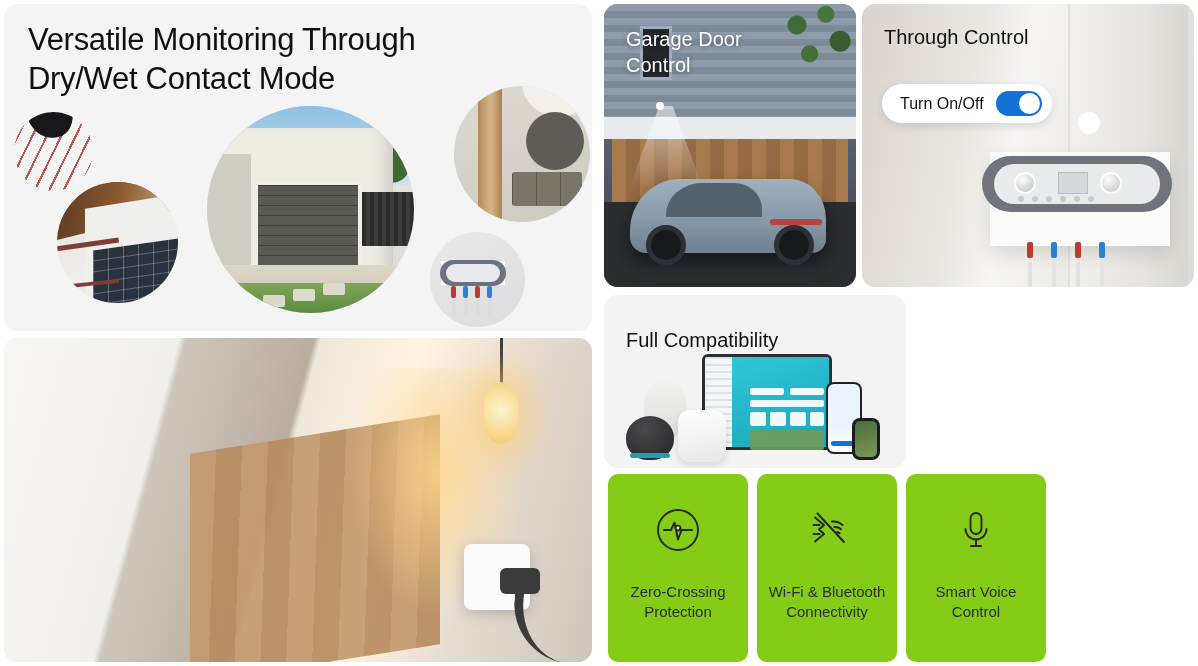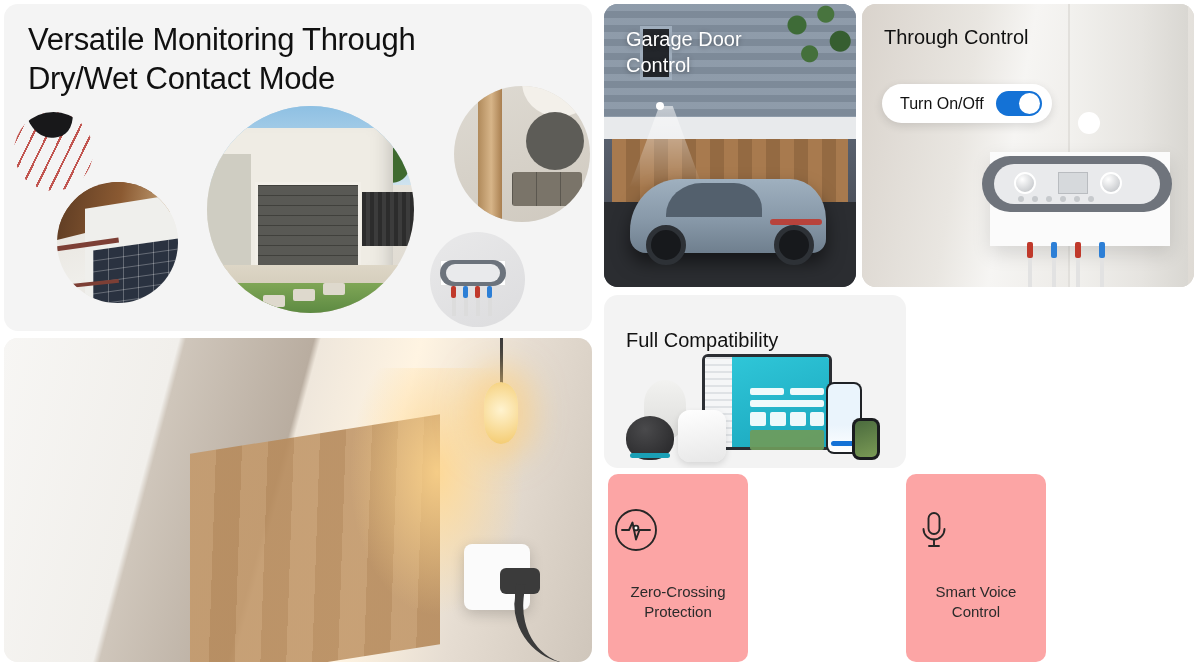--- a/index.html
+++ b/index.html
@@ -192,22 +192,22 @@
                     linear-gradient(180deg, rgba(160,185,200,.45), rgba(90,110,120,.35));}
   #safety .sofa { position:absolute; left:2%; bottom:0; width:56%; height:36%;
         background: linear-gradient(180deg,#3b3a38,#2a2927); border-radius:8px 8px 0 0;}
   #safety .tv { position:absolute; right:6px; top:34%; width:64px; height:44px; background:#0e0f10; border-radius:2px;}
   #safety .cabinet { position:absolute; right:2px; bottom:0; width:82px; height:28%; background:#e4e0da;}
   #safety .shield-wrap { position:absolute; left:106px; top:84px; width:86px; height:86px; border-radius:50%;
         background:#1a6fc4; display:flex; align-items:center; justify-content:center;
         box-shadow:0 0 0 14px rgba(26,111,196,.22);}
 
   
-  .fcard { position:absolute; top:474px; width:140px; height:188px; background:#fca5a5; border-radius:10px;
-           display:flex; flex-direction:column; justify-content:flex-start; padding-top:28px;}
+  .fcard { position:absolute; top:474px; width:140px; height:188px; background:#84cc16; border-radius:10px;
+           display:flex; flex-direction:column; align-items:center; justify-content:flex-start; padding-top:28px;}
   #f1 { left:608px; } #f2 { left:757px; } #f3 { left:906px; } #f4 { left:1055px; }
   .fcard .ic { width:56px; height:56px; display:flex; align-items:center; justify-content:center; }
   .fcard .lbl { margin-top:24px; text-align:center; font-size:15px; line-height:1.32; color:#2b2b2b; white-space:pre-line;}
 </style>
 </head>
 <body>
 
 <div class="page">
 
   <div class="panel" id="versatile">
@@ -364,20 +364,31 @@
       <svg width="52" height="52" viewBox="0 0 52 52" fill="none" stroke="#262626" stroke-width="1.9" stroke-linecap="round" stroke-linejoin="round">
         <circle cx="26" cy="26" r="20"></circle>
         <path d="M12 26h7l3.5-7.5 3.5 17 3.5-9.5H40"></path>
         <circle cx="26" cy="24" r="2.4" fill="#fff"></circle>
       </svg>
     </div>
     <div class="lbl">Zero-Crossing
 Protection</div>
   </div>
 
+  <div class="fcard" id="f2">
+    <div class="ic">
+      <svg width="52" height="52" viewBox="0 0 52 52" fill="none" stroke="#262626" stroke-width="2" stroke-linecap="round" stroke-linejoin="round">
+        <path d="M14 13.5 23 21l-5 4.5 5 4.5-9 7.5M18.5 21h-6M18.5 30h-6"></path>
+        <path d="M31 17.5a13 13 0 0 1 10.5 3.5M33.5 23a9 9 0 0 1 6.5 2.2M36 28.2a4.6 4.6 0 0 1 2.6.9"></path>
+        <path d="M16.5 9.5 43 38"></path>
+      </svg>
+    </div>
+    <div class="lbl">Wi-Fi &amp; Bluetooth
+Connectivity</div>
+  </div>
 
   <div class="fcard" id="f3">
     <div class="ic">
       <svg width="52" height="52" viewBox="0 0 52 52" fill="none" stroke="#262626" stroke-width="1.9" stroke-linecap="round" stroke-linejoin="round">
         <rect x="20.5" y="9" width="11" height="21" rx="5.5"></rect>
         <path d="M15.5 25a10.5 10.5 0 0 0 21 0"></path>
         <path d="M26 35.5V42M21 42h10"></path>
       </svg>
     </div>
     <div class="lbl">Smart Voice

